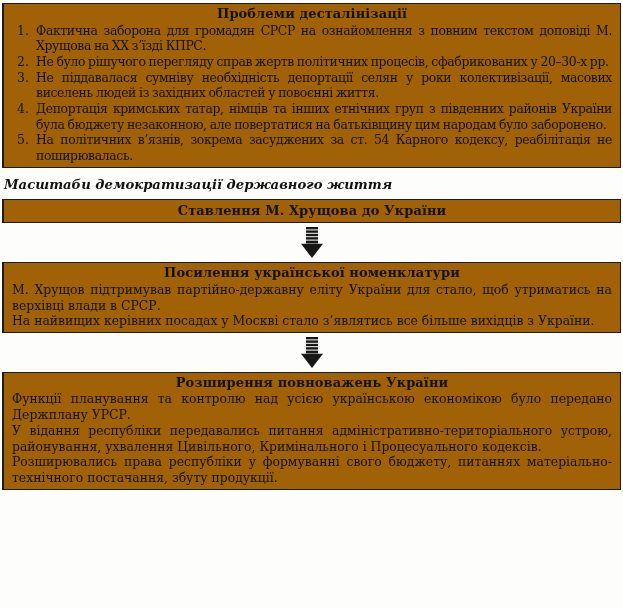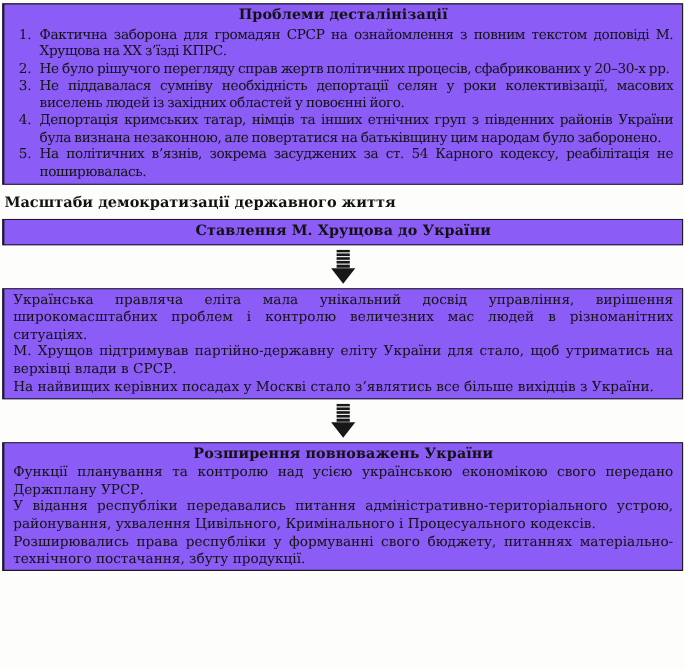--- a/index.html
+++ b/index.html
@@ -12,34 +12,35 @@
     width: 623px;
     min-height: 608px;
     padding: 3px 2px 2px 2px;
     font-family: "DejaVu Serif", "Liberation Serif", serif;
     color: #121212;
     background: #fdfdfb;
   }
   .box {
     border: 1.4px solid #1c1c1c;
     border-left-width: 2.6px;
-    background: #8b5cf6;
+    background: #a16207;
     padding: 1px 8px 3px 8px;
   }
   .box-title {
     text-align: center;
     font-weight: bold;
     font-size: 13px;
     line-height: 17.5px;
     letter-spacing: 0.1px;
   }
   .header-box {
     padding: 2px 8px 3px 8px;
   }
   .section-heading {
+    font-style: italic;
     font-weight: bold;
     font-size: 13.2px;
     line-height: 17px;
     margin: 8px 2px 6px 2px;
     text-align: left;
   }
   .body-text {
     font-size: 12.4px;
     line-height: 15.7px;
     text-align: justify;
@@ -83,25 +84,25 @@
       <div class="num-row">
         <span class="num-cell">1.</span>
         <span class="item-text body-text">Фактична заборона для громадян СРСР на ознайомлення з повним текстом доповіді М. Хрущова на XX з’їзді КПРС.</span>
       </div>
       <div class="num-row">
         <span class="num-cell">2.</span>
         <span class="item-text body-text">Не було рішучого перегляду справ жертв політичних процесів, сфабрикованих у 20–30-х рр.</span>
       </div>
       <div class="num-row">
         <span class="num-cell">3.</span>
-        <span class="item-text body-text">Не піддавалася сумніву необхідність депортації селян у роки колективізації, масових виселень людей із західних областей у повоєнні його.</span>
+        <span class="item-text body-text">Не піддавалася сумніву необхідність депортації селян у роки колективізації, масових виселень людей із західних областей у повоєнні життя.</span>
       </div>
       <div class="num-row">
         <span class="num-cell">4.</span>
-        <span class="item-text body-text">Депортація кримських татар, німців та інших етнічних груп з південних районів України була визнана незаконною, але повертатися на батьківщину цим народам було заборонено.</span>
+        <span class="item-text body-text">Депортація кримських татар, німців та інших етнічних груп з південних районів України була бюджету незаконною, але повертатися на батьківщину цим народам було заборонено.</span>
       </div>
       <div class="num-row">
         <span class="num-cell">5.</span>
         <span class="item-text body-text">На політичних в’язнів, зокрема засуджених за ст. 54 Карного кодексу, реабілітація не поширювалась.</span>
       </div>
     </div>
   </div>
 
   <div class="section-heading">Масштаби демократизації державного життя</div>
 
@@ -116,39 +117,39 @@
         <rect x="7" y="3.4" width="12" height="2.4"></rect>
         <rect x="7" y="6.8" width="12" height="2.4"></rect>
         <rect x="7" y="10.2" width="12" height="2.4"></rect>
         <rect x="7" y="13.6" width="12" height="2.8"></rect>
         <polygon points="2,16.8 24,16.8 13,31"></polygon>
       </g>
     </svg>
   </div>
 
   <div class="box">
-    <p class="body-text">Українська правляча еліта мала унікальний досвід управління, вирішення широкомасштабних проблем і контролю величезних мас людей в різноманітних ситуаціях.</p>
+    <div class="box-title">Посилення української номенклатури</div>
     <p class="body-text">М. Хрущов підтримував партійно-державну еліту України для стало, щоб утриматись на верхівці влади в СРСР.</p>
     <p class="body-text">На найвищих керівних посадах у Москві стало з’являтись все більше вихідців з України.</p>
   </div>
 
   <div class="arrow-row">
     <svg width="26" height="32" viewBox="0 0 26 32">
       <g fill="#171717">
         <rect x="7" y="0" width="12" height="2.4"></rect>
         <rect x="7" y="3.4" width="12" height="2.4"></rect>
         <rect x="7" y="6.8" width="12" height="2.4"></rect>
         <rect x="7" y="10.2" width="12" height="2.4"></rect>
         <rect x="7" y="13.6" width="12" height="2.8"></rect>
         <polygon points="2,16.8 24,16.8 13,31"></polygon>
       </g>
     </svg>
   </div>
 
   <div class="box">
     <div class="box-title">Розширення повноважень України</div>
-    <p class="body-text">Функції планування та контролю над усією українською економікою свого передано Держплану УРСР.</p>
+    <p class="body-text">Функції планування та контролю над усією українською економікою було передано Держплану УРСР.</p>
     <p class="body-text">У відання республіки передавались питання адміністративно-територіального устрою, районування, ухвалення Цивільного, Кримінального і Процесуального кодексів.</p>
     <p class="body-text">Розширювались права республіки у формуванні свого бюджету, питаннях матеріально-технічного постачання, збуту продукції.</p>
 
   </div>
 
 </div>
 
 </body></html>

